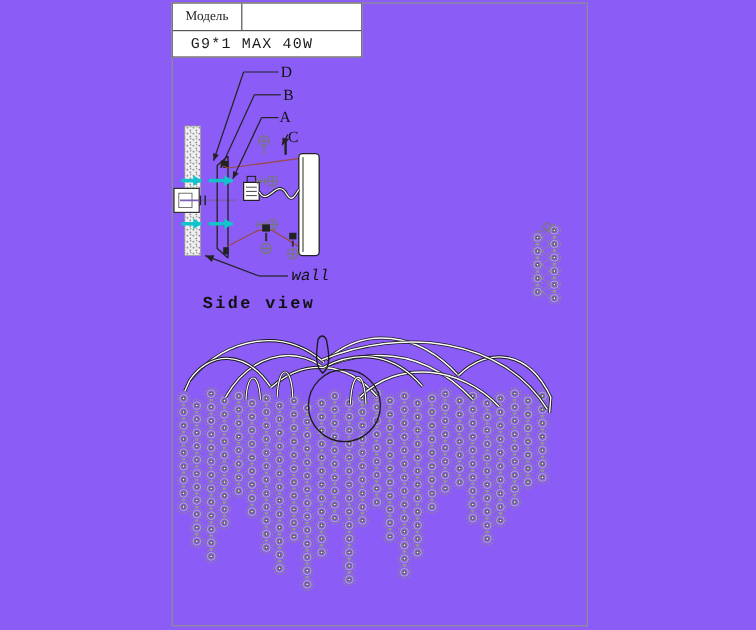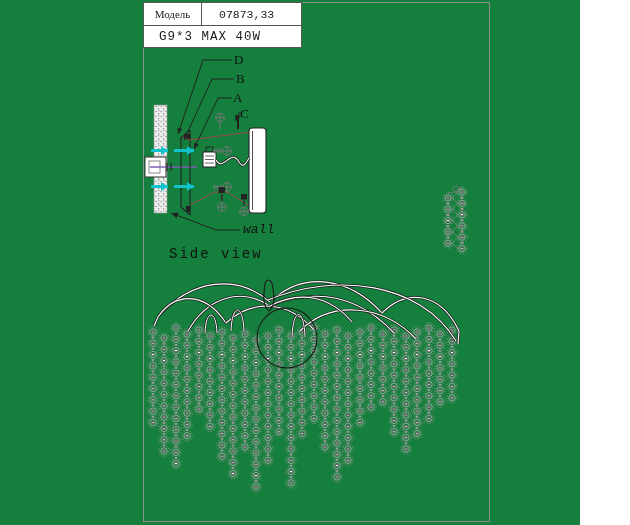--- a/index.html
+++ b/index.html
@@ -1,46 +1,45 @@
 <!DOCTYPE html>
 <html><head>
 <meta charset="utf-8">
 <style>
   html,body{margin:0;padding:0;background:#ffffff;}
-  .canvas{position:relative;width:580px;height:525px;background:#15803d;overflow:hidden;
+  .canvas{position:relative;width:630px;height:525px;background:#8b5cf6;overflow:hidden;
           font-family:"Liberation Serif","DejaVu Serif",serif;}
   .abs{position:absolute;}
   .frame{border:1px solid #8f8f8f;}
   .tbl{background:#ffffff;border:1px solid #555555;z-index:3;}
   .tbl .row1{position:absolute;left:0;top:0;right:0;height:22px;border-bottom:1px solid #555555;}
   .tbl .c1{position:absolute;left:0;top:0;width:57px;height:22px;border-right:1px solid #555555;
            display:flex;align-items:center;justify-content:center;font-size:11px;color:#1c1c1c;}
   .tbl .c2{position:absolute;left:58px;top:0;right:0;height:22px;display:flex;align-items:center;
            font-family:"Liberation Mono","DejaVu Sans Mono",monospace;font-size:11.5px;color:#1c1c1c;padding-left:17px;}
   .tbl .row2{position:absolute;left:0;top:23px;right:0;bottom:0;display:flex;align-items:center;
            font-family:"Liberation Mono","DejaVu Sans Mono",monospace;font-size:12.5px;color:#1c1c1c;
            padding-left:15px;letter-spacing:1px;}
   .plabel{font-size:13px;color:#111;z-index:4;line-height:1;}
   .mono{font-family:"Liberation Mono","DejaVu Sans Mono",monospace;}
-  .caption{font-size:14px;letter-spacing:2px;color:#111;z-index:4;}
+  .caption{font-size:14px;letter-spacing:2px;color:#111;z-index:4;font-weight:bold;}
   svg.draw{position:absolute;left:0;top:0;z-index:2;}
 </style>
 </head>
 <body>
 
 <div class="canvas">
 
   <div class="abs frame" style="left:143px;top:2px;width:345px;height:518px;"></div>
 
   <div class="abs tbl" style="left:143px;top:2px;width:157px;height:44px;">
     <div class="row1">
       <div class="c1">Модель</div>
-      <div class="c2">07873,33</div>
     </div>
-    <div class="row2">G9*3  MAX 40W</div>
+    <div class="row2">G9*1  MAX 40W</div>
   </div>
 
   <div class="abs plabel" style="left:234px;top:53px;">D</div>
   <div class="abs plabel" style="left:236px;top:72px;">B</div>
   <div class="abs plabel" style="left:233px;top:91px;">A</div>
   <div class="abs plabel" style="left:240px;top:107px;">C</div>
 
   <div class="abs plabel mono" style="left:243px;top:223px;font-size:13px;font-style:italic;">wall</div>
 
   <div class="abs caption mono" style="left:169px;top:246px;">Side view</div>

